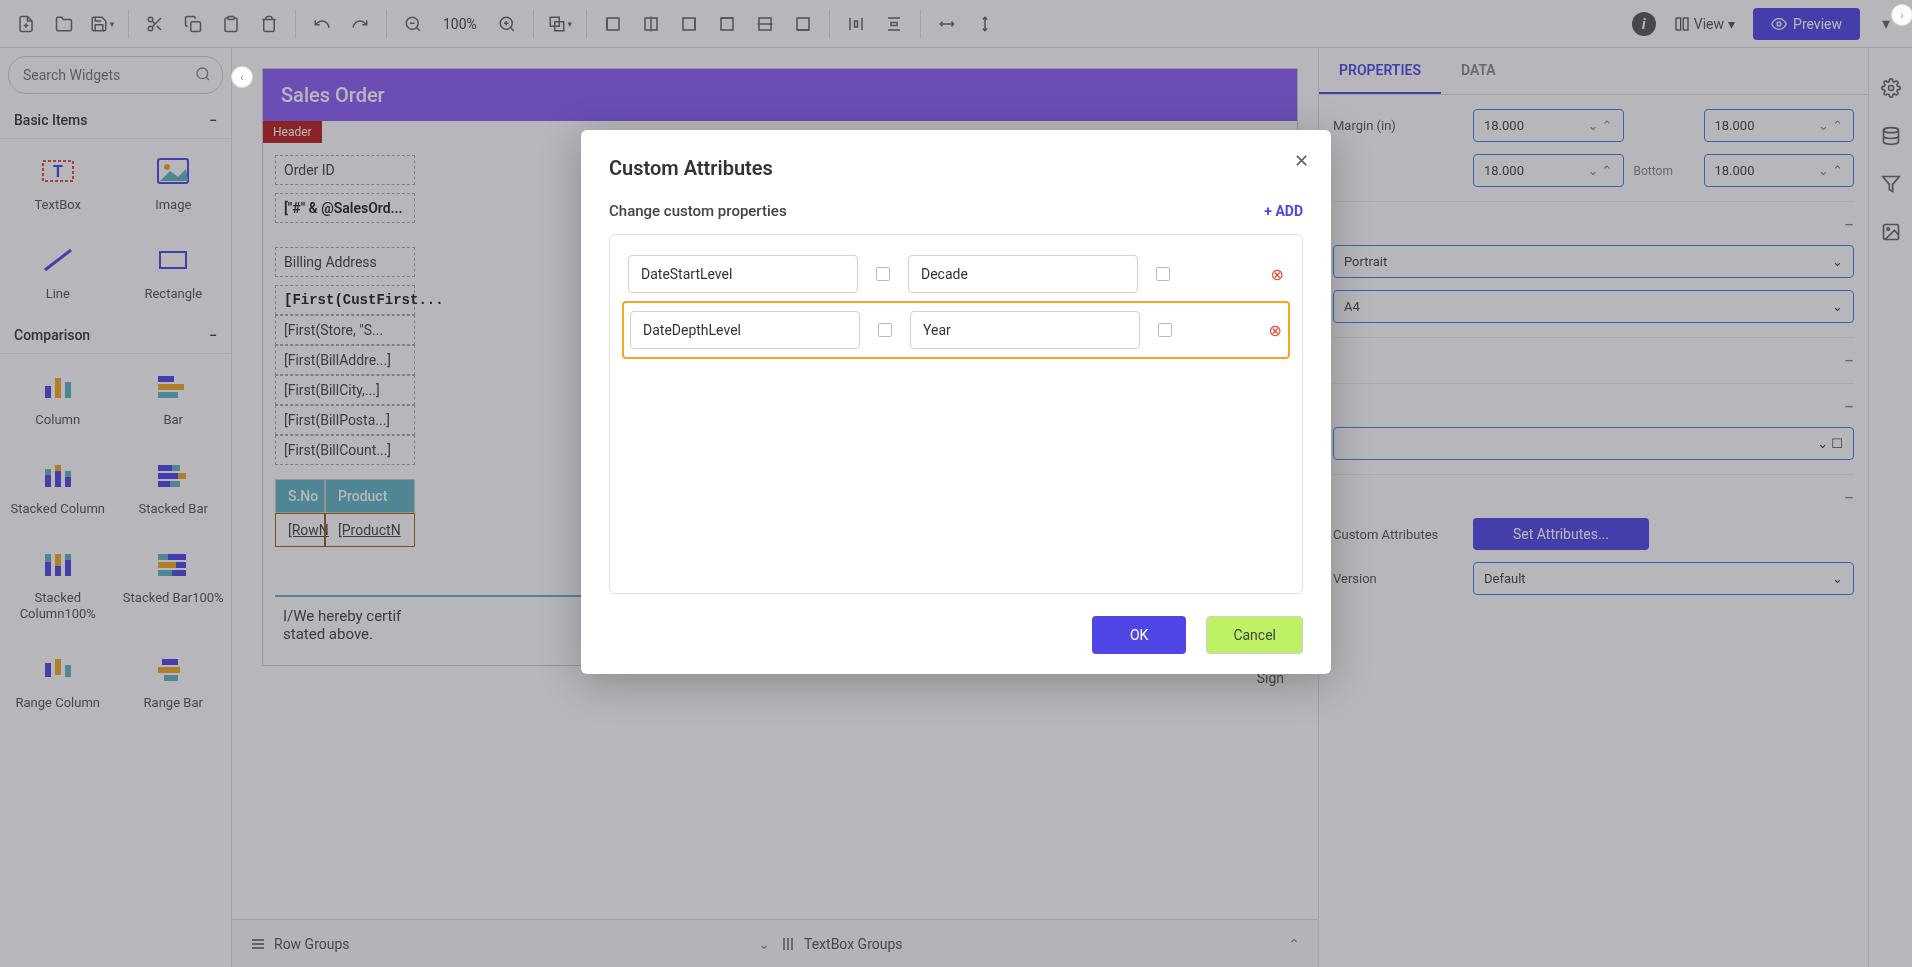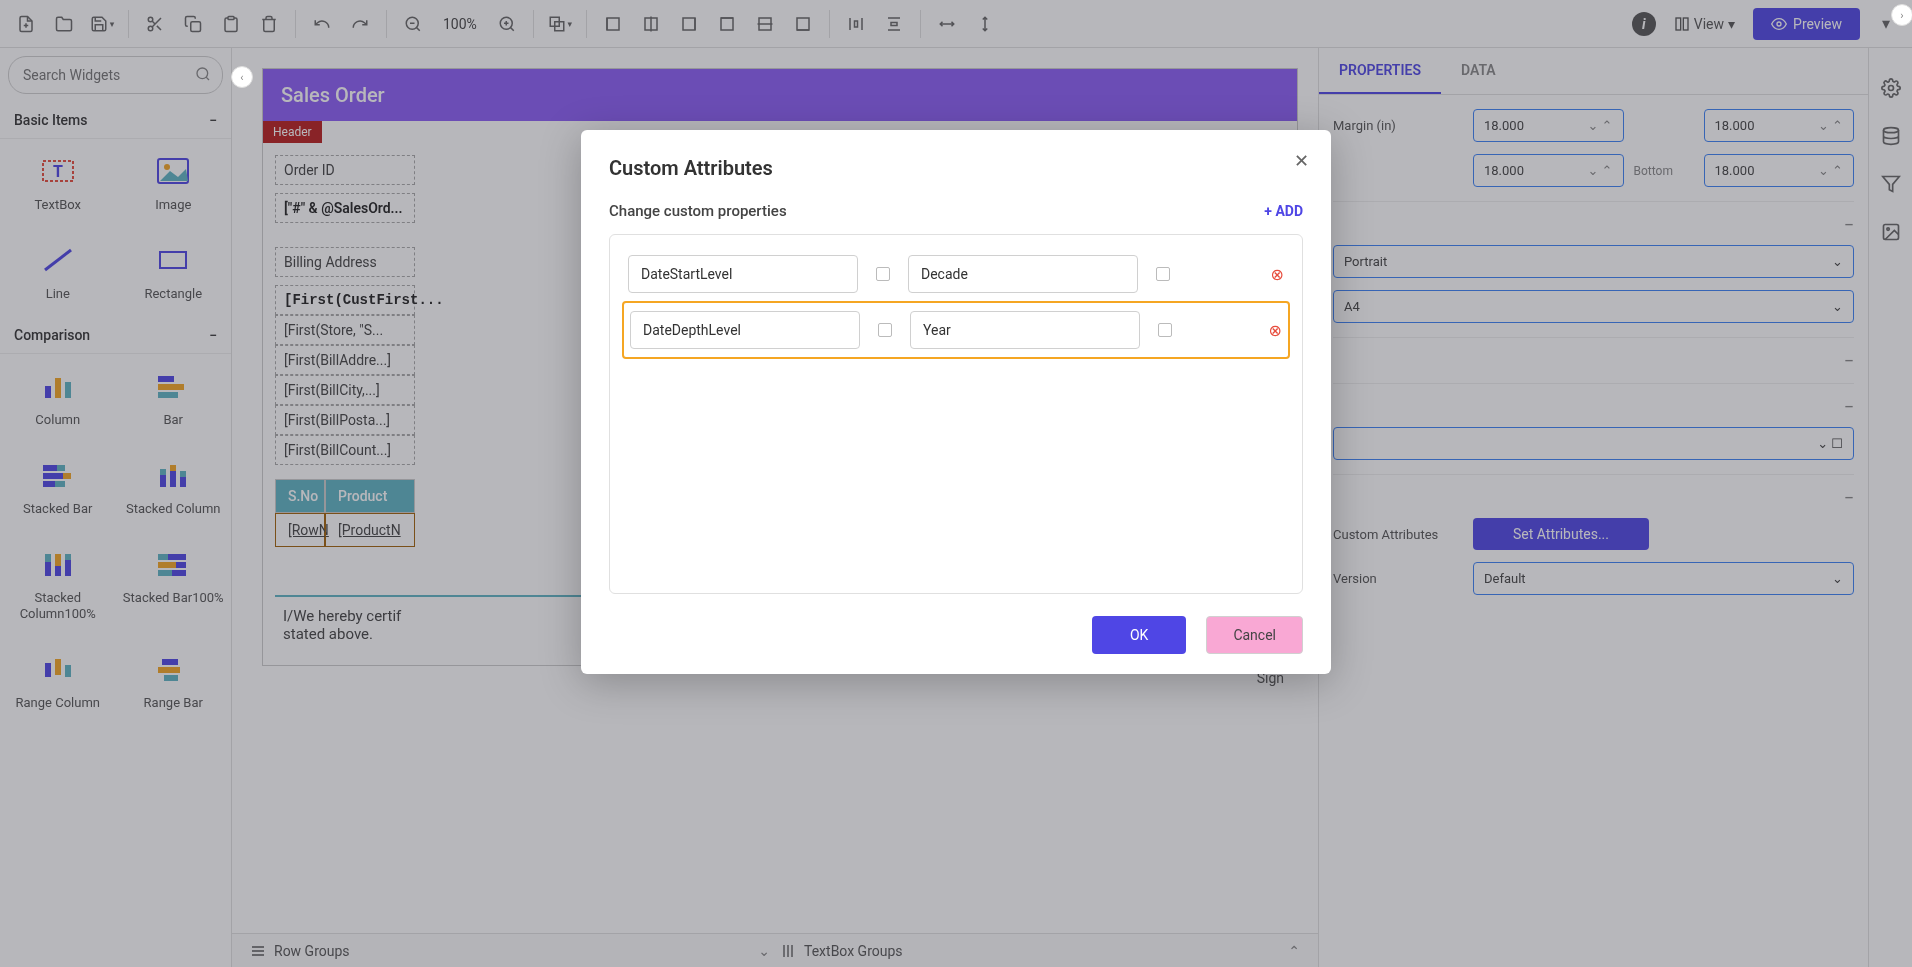--- a/index.html
+++ b/index.html
@@ -40,21 +40,21 @@
 .report-header-tag { background: #b91c1c; color: #fff; padding: 4px 10px; font-size: 12px; display: inline-block; }
 .report-body { padding: 12px; display: flex; flex-direction: column; gap: 8px; }
 .cell-box { border: 1px dashed #aaa; padding: 6px 8px; font-size: 14px; color: #444; }
 .cell-bold { font-weight: 600; color: #222; }
 .report-table { display: flex; margin-top: 6px; }
 .th { background: #5fb4c4; color: #fff; padding: 8px 12px; font-size: 14px; font-weight: 500; border: 1px solid #ccc; }
 .td { border: 1px solid #a16207; padding: 8px 12px; font-size: 14px; color: #444; text-decoration: underline; }
 .report-footer { border-top: 2px solid #5fb4c4; padding: 10px 8px; font-size: 15px; color: #444; margin-top: 40px; }
 .sign-text { text-align: right; padding: 4px 14px; font-size: 14px; color: #555; }
 
-.bottom-bar { height: 34px; border-top: 1px solid #e0e0e0; display: flex; align-items: center; padding: 0 18px; gap: 10px; background: #fafafa; }
+.bottom-bar { height: 48px; border-top: 1px solid #e0e0e0; display: flex; align-items: center; padding: 0 18px; gap: 10px; background: #fafafa; }
 .bottom-group { display: flex; align-items: center; gap: 8px; color: #555; font-size: 14px; flex: 1; }
 .bottom-group .chev { margin-left: auto; color: #888; }
 
 
 .right { width: 550px; border-left: 1px solid #e0e0e0; display: flex; flex-direction: column; }
 .right-tabs { display: flex; border-bottom: 1px solid #e0e0e0; }
 .rtab { padding: 14px 20px; font-size: 14px; color: #888; font-weight: 600; cursor: pointer; }
 .rtab.active { color: #4f46e5; border-bottom: 2px solid #4f46e5; }
 .props { flex: 1; overflow: auto; padding: 8px 14px; }
 .prop-row { display: flex; align-items: center; padding: 6px 0; gap: 10px; }
@@ -79,21 +79,21 @@
 .modal-sub-label { font-size: 15px; color: #444; font-weight: 500; }
 .modal-add { color: #4f46e5; font-weight: 700; font-size: 14px; cursor: pointer; }
 .modal-body { border: 1px solid #e0e0e0; border-radius: 6px; padding: 12px; min-height: 360px; }
 .attr-row { display: flex; align-items: center; gap: 18px; padding: 8px 6px; border-radius: 4px; }
 .attr-row.highlight { border: 2px solid #f5a623; }
 .attr-input { border: 1px solid #d0d0d0; border-radius: 4px; padding: 10px 12px; font-size: 14px; color: #333; width: 230px; }
 .attr-chk { width: 14px; height: 14px; border: 1px solid #bbb; border-radius: 2px; }
 .attr-del { color: #e74c3c; font-size: 16px; margin-left: auto; cursor: pointer; }
 .modal-actions { display: flex; justify-content: flex-end; gap: 20px; margin-top: 22px; }
 .btn-ok { background: #4f46e5; color: #fff; padding: 10px 38px; border-radius: 4px; font-size: 14px; cursor: pointer; border: none; }
-.btn-cancel { background: #f9a8d4; border: 1px solid #d0d0d0; color: #444; padding: 10px 26px; border-radius: 4px; font-size: 14px; cursor: pointer; }
+.btn-cancel { background: #bef264; border: 1px solid #d0d0d0; color: #444; padding: 10px 26px; border-radius: 4px; font-size: 14px; cursor: pointer; }
 
 svg { display: block; }
 </style>
 </head>
 <body>
 
 <div class="toolbar">
   <div class="tb-btn">
       <svg width="18" height="18" viewBox="0 0 24 24" fill="none" stroke="currentColor" stroke-width="2">
         <path d="M14 2H6a2 2 0 0 0-2 2v16a2 2 0 0 0 2 2h12a2 2 0 0 0 2-2V8z"></path>
@@ -325,42 +325,42 @@
               <rect x="4" y="4" width="16" height="6" fill="#4f46e5"></rect>
               <rect x="4" y="12" width="26" height="6" fill="#f5a623"></rect>
               <rect x="4" y="20" width="20" height="6" fill="#5fb4c4"></rect>
             </svg>
           </div>
         <div class="widget-label">Bar</div>
       </div>
       <div class="widget-item">
         <div class="widget-icon">
             <svg width="38" height="28" viewBox="0 0 38 28">
+              <rect x="6" y="14" width="6" height="12" fill="#4f46e5"></rect>
+              <rect x="6" y="8" width="6" height="6" fill="#5fb4c4"></rect>
+              <rect x="16" y="10" width="6" height="16" fill="#4f46e5"></rect>
+              <rect x="16" y="4" width="6" height="6" fill="#f5a623"></rect>
+              <rect x="26" y="16" width="6" height="10" fill="#4f46e5"></rect>
+              <rect x="26" y="10" width="6" height="6" fill="#5fb4c4"></rect>
+            </svg>
+          </div>
+        <div class="widget-label">Stacked Column</div>
+      </div>
+      <div class="widget-item">
+        <div class="widget-icon">
+            <svg width="38" height="28" viewBox="0 0 38 28">
               <rect x="4" y="4" width="14" height="6" fill="#4f46e5"></rect>
               <rect x="18" y="4" width="8" height="6" fill="#5fb4c4"></rect>
               <rect x="4" y="12" width="20" height="6" fill="#4f46e5"></rect>
               <rect x="24" y="12" width="8" height="6" fill="#f5a623"></rect>
               <rect x="4" y="20" width="12" height="6" fill="#4f46e5"></rect>
               <rect x="16" y="20" width="10" height="6" fill="#5fb4c4"></rect>
             </svg>
           </div>
         <div class="widget-label">Stacked Bar</div>
-      </div>
-      <div class="widget-item">
-        <div class="widget-icon">
-            <svg width="38" height="28" viewBox="0 0 38 28">
-              <rect x="6" y="14" width="6" height="12" fill="#4f46e5"></rect>
-              <rect x="6" y="8" width="6" height="6" fill="#5fb4c4"></rect>
-              <rect x="16" y="10" width="6" height="16" fill="#4f46e5"></rect>
-              <rect x="16" y="4" width="6" height="6" fill="#f5a623"></rect>
-              <rect x="26" y="16" width="6" height="10" fill="#4f46e5"></rect>
-              <rect x="26" y="10" width="6" height="6" fill="#5fb4c4"></rect>
-            </svg>
-          </div>
-        <div class="widget-label">Stacked Column</div>
       </div>
       <div class="widget-item">
         <div class="widget-icon">
             <svg width="38" height="28" viewBox="0 0 38 28">
               <rect x="6" y="4" width="6" height="22" fill="#4f46e5"></rect>
               <rect x="6" y="4" width="6" height="8" fill="#5fb4c4"></rect>
               <rect x="16" y="4" width="6" height="22" fill="#4f46e5"></rect>
               <rect x="16" y="4" width="6" height="12" fill="#f5a623"></rect>
               <rect x="26" y="4" width="6" height="22" fill="#4f46e5"></rect>
               <rect x="26" y="4" width="6" height="6" fill="#5fb4c4"></rect>

